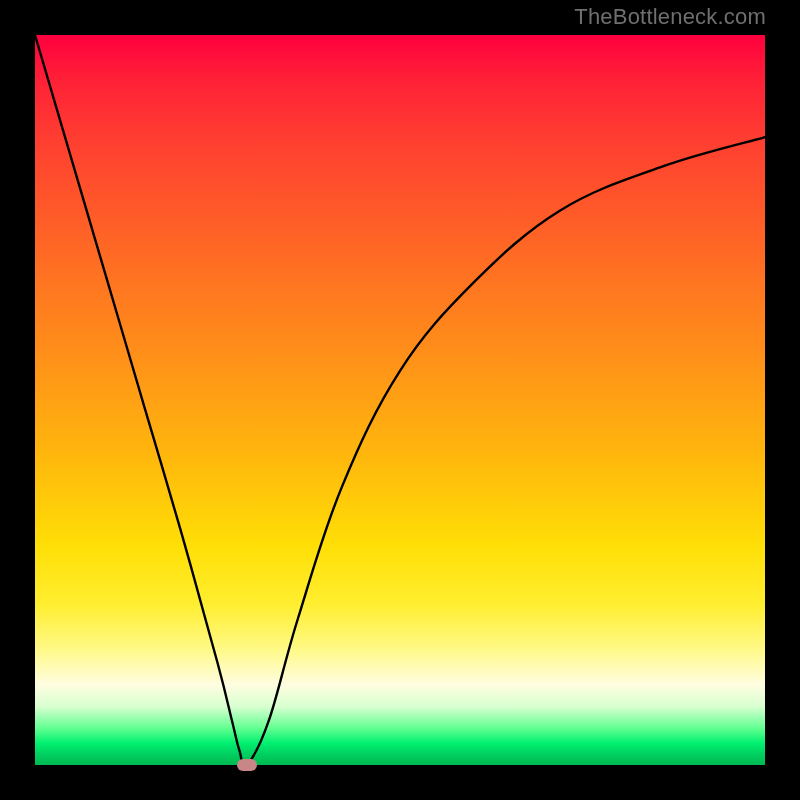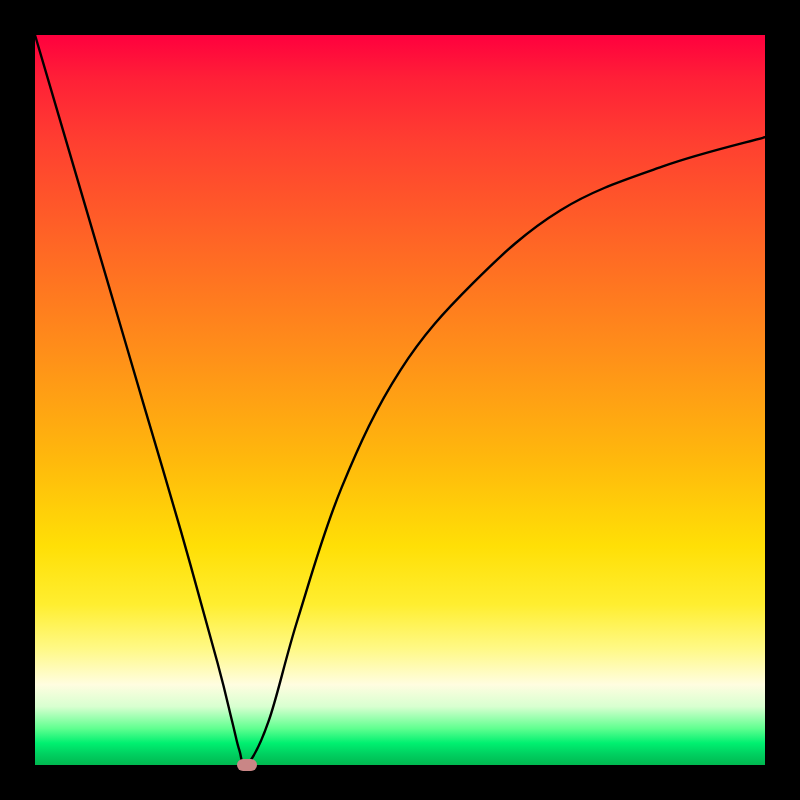--- a/index.html
+++ b/index.html
@@ -67,20 +67,21 @@
     font-weight: 500;
     color: #6f6f6f;
     letter-spacing: 0.2px;
   }
 </style>
 </head>
 <body>
 
 <div class="frame">
 
+  <div class="watermark">TheBottleneck.com</div>
 
   <div class="plot-area">
     <svg class="curve" viewBox="0 0 730 730" preserveAspectRatio="none">
       <path id="curve-path" fill="none" stroke="#000000" stroke-width="2.4" stroke-linecap="round" stroke-linejoin="round" d="M 0.00 0.00 C 6.57 22.34, 23.36 79.42, 36.50 124.10 C 49.64 168.78, 59.86 203.52, 73.00 248.20 C 86.14 292.88, 96.36 327.62, 109.50 372.30 C 122.64 416.98, 132.86 450.41, 146.00 496.40 C 159.14 542.39, 173.30 593.64, 182.50 627.80 C 191.70 661.96, 193.16 670.43, 197.10 686.20 C 201.04 701.97, 201.77 707.52, 204.40 715.40 C 207.03 723.28, 206.44 735.26, 211.70 730.00 C 216.96 724.74, 224.40 712.48, 233.60 686.20 C 242.80 659.92, 249.66 626.05, 262.80 584.00 C 275.94 541.95, 288.20 497.28, 306.60 452.60 C 325.00 407.92, 341.35 372.59, 365.00 335.80 C 388.65 299.01, 409.09 277.11, 438.00 248.20 C 466.91 219.29, 491.44 196.22, 525.60 175.20 C 559.76 154.18, 591.01 144.54, 627.80 131.40 C 664.59 118.26, 711.60 107.46, 730.00 102.20"></path>
     </svg>
     <div id="marker" class="marker" style="left: 211.7px; top: 730px; background: rgb(201, 134, 134);"></div>
   </div>
 
 </div>
 

